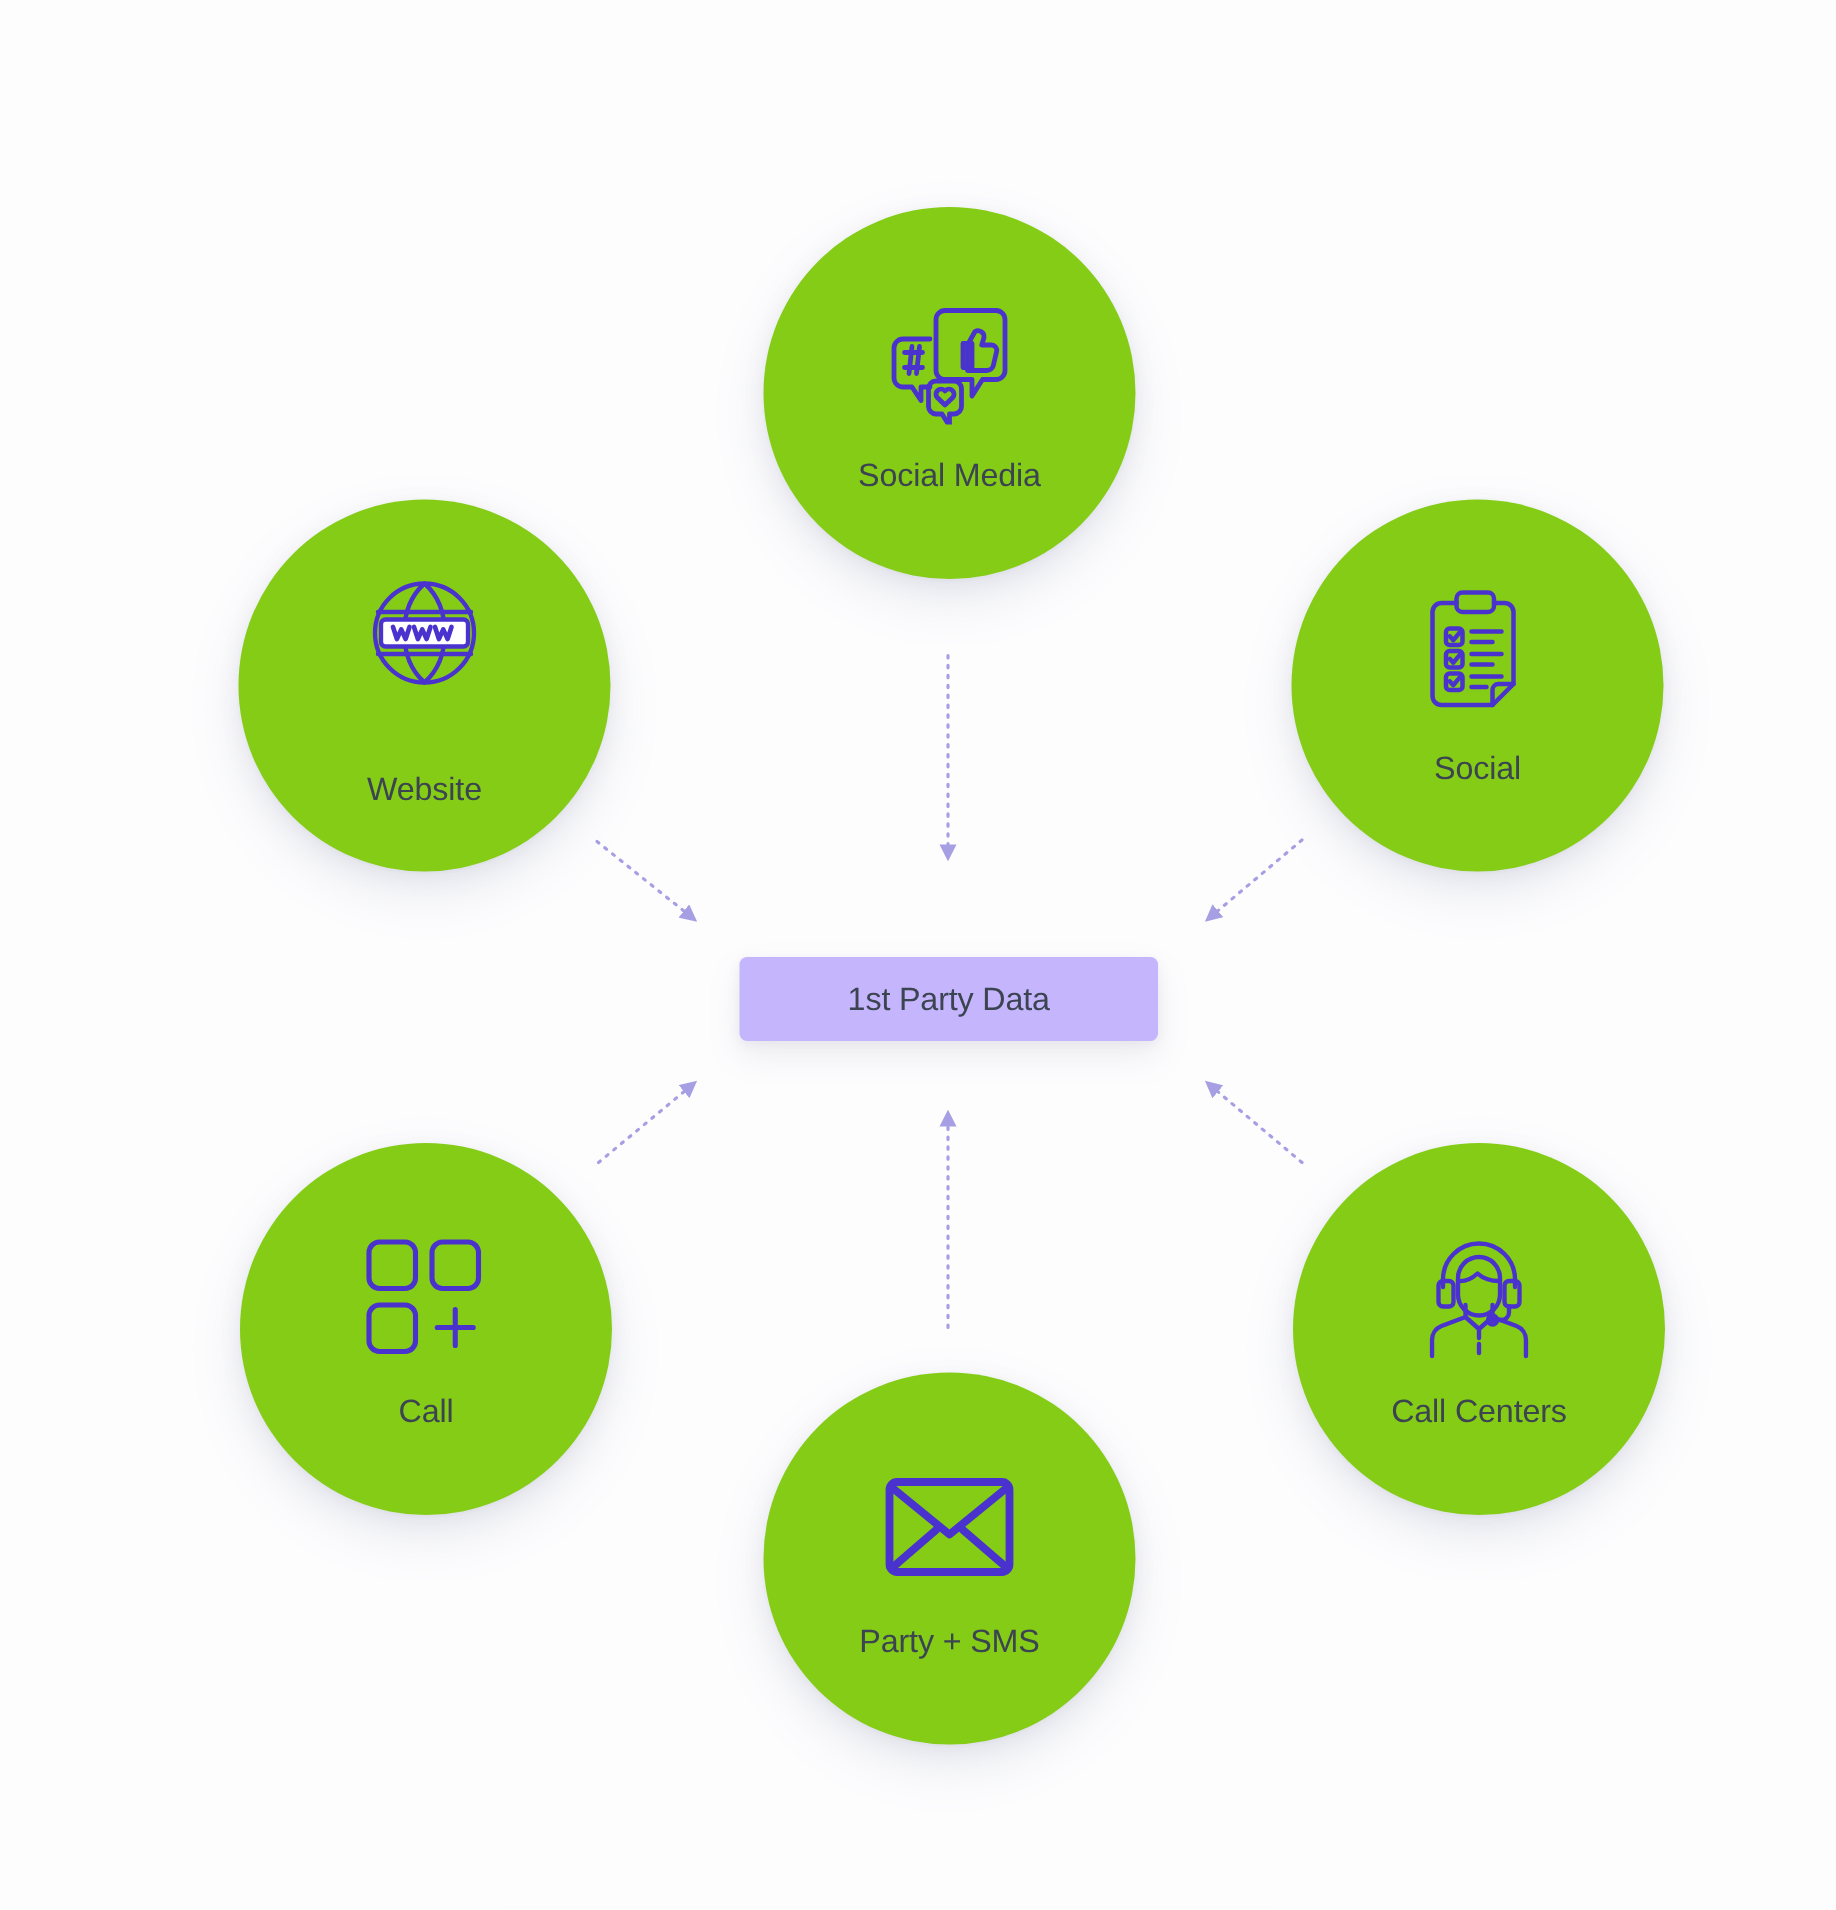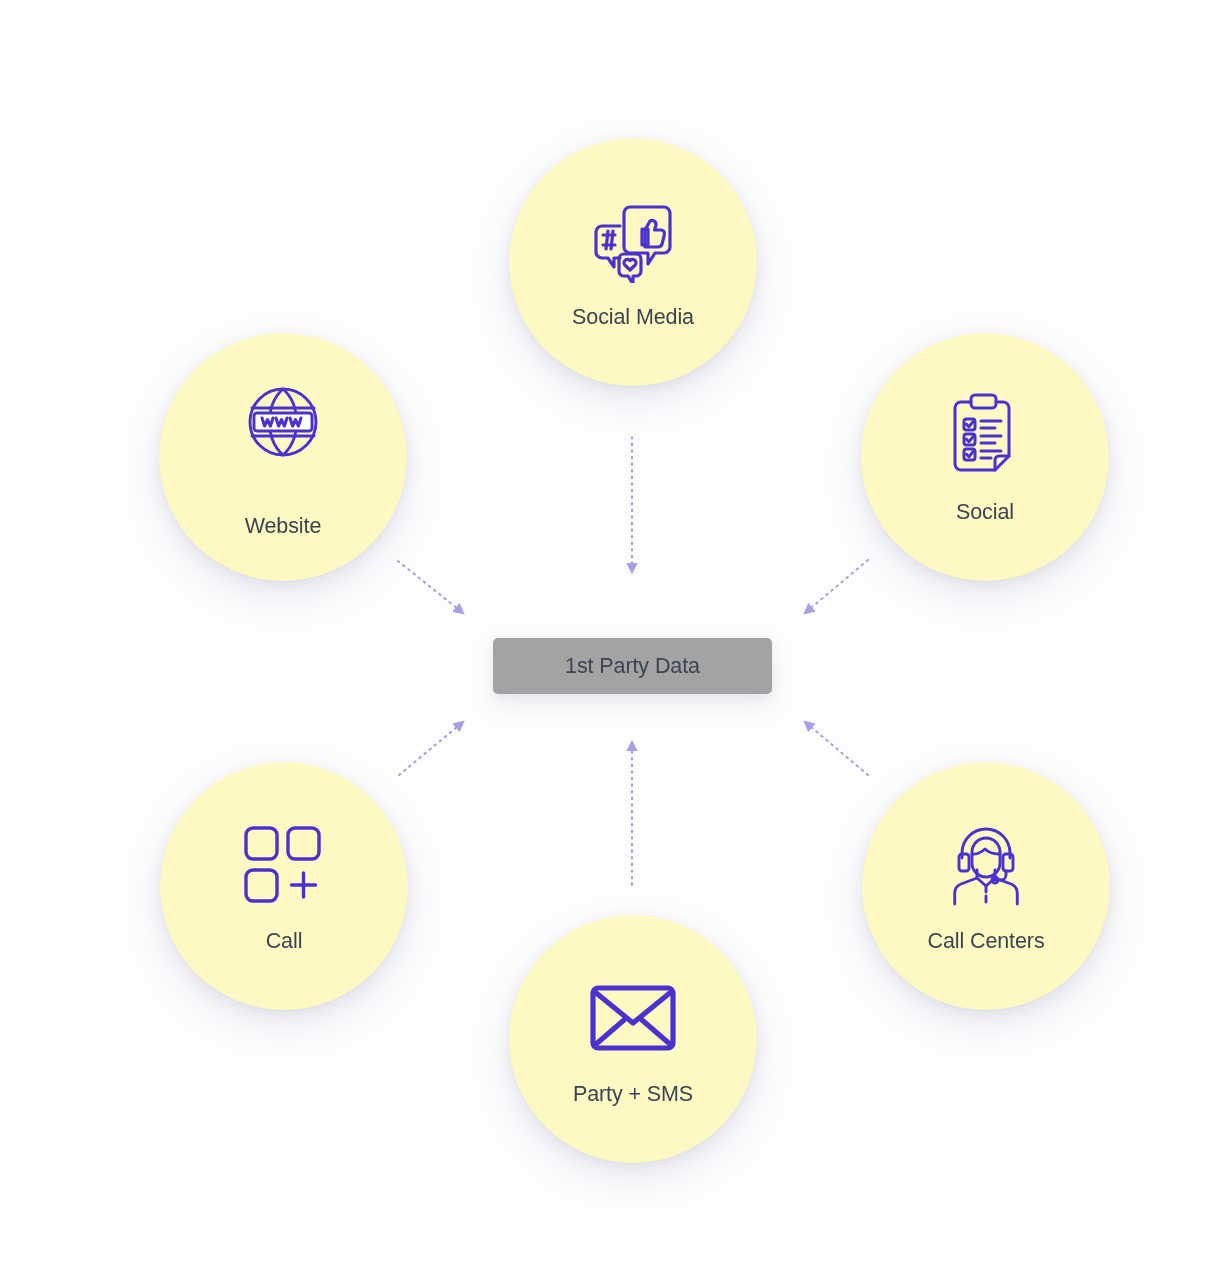--- a/index.html
+++ b/index.html
@@ -20,21 +20,21 @@
     left: 0; top: 0;
     width: 1224px;
     height: 1273px;
     pointer-events: none;
   }
   .node {
     position: absolute;
     width: 248px;
     height: 248px;
     border-radius: 50%;
-    background: #fef9c3;
+    background: #84cc16;
     box-shadow: 0 14px 34px rgba(125,130,160,0.16),
                 0 4px 14px rgba(125,130,160,0.10),
                 0 1px 3px rgba(125,130,160,0.06);
     display: flex;
     flex-direction: column;
     align-items: center;
     justify-content: center;
   }
   .node .icon-wrap {
     width: 92px;
@@ -61,21 +61,21 @@
   #node-apps     { left: 160px; top: 762px; }
   #node-call     { left: 862px; top: 762px; }
   #node-email    { left: 509px; top: 915px; }
 
   .center-card {
     position: absolute;
     left: 493px;
     top: 638px;
     width: 279px;
     height: 56px;
-    background: #a3a3a3;
+    background: #c4b5fd;
     border-radius: 5px;
     box-shadow: 0 10px 22px rgba(120,125,155,0.13),
                 0 2px 8px rgba(120,125,155,0.09);
     display: flex;
     align-items: center;
     justify-content: center;
   }
   .center-card-label {
     font-size: 21.5px;
     font-weight: 500;

